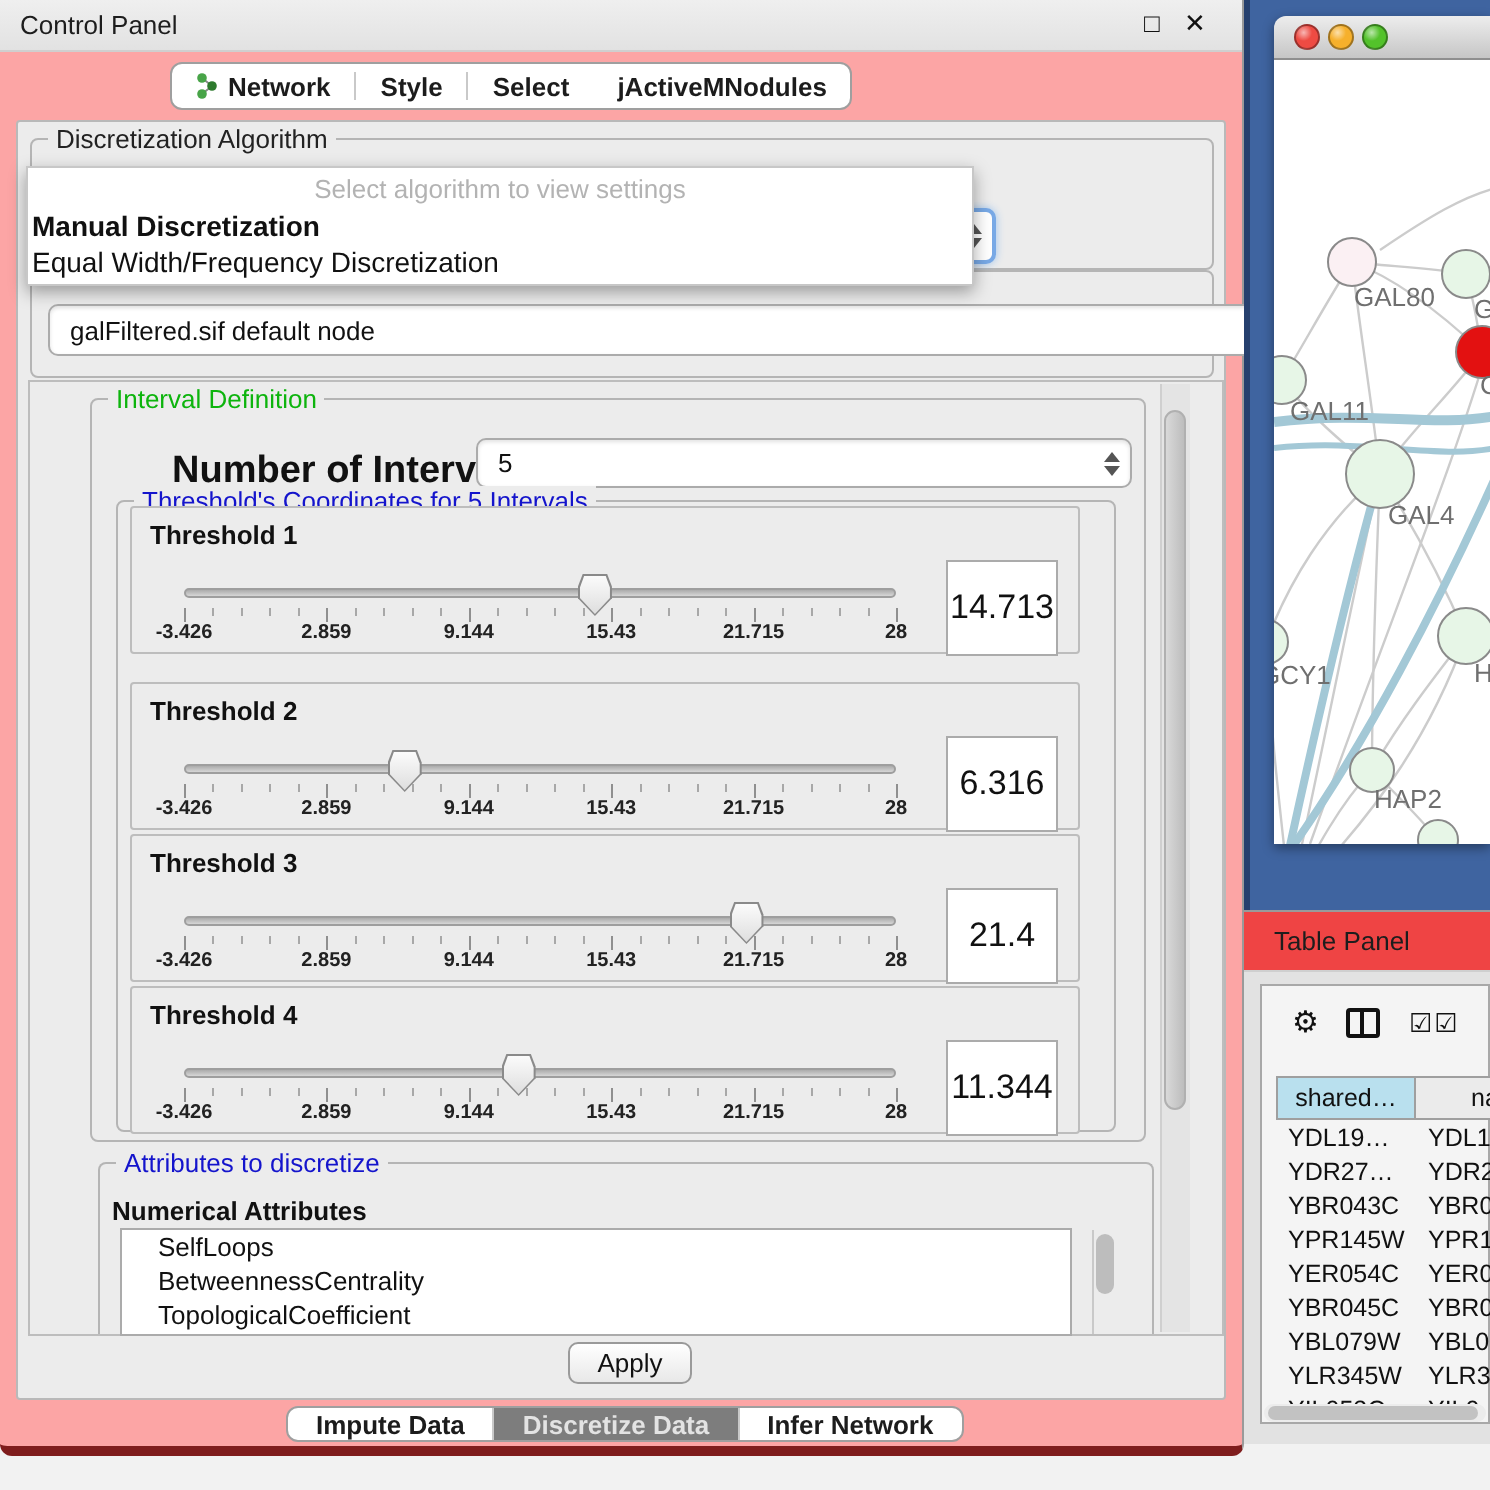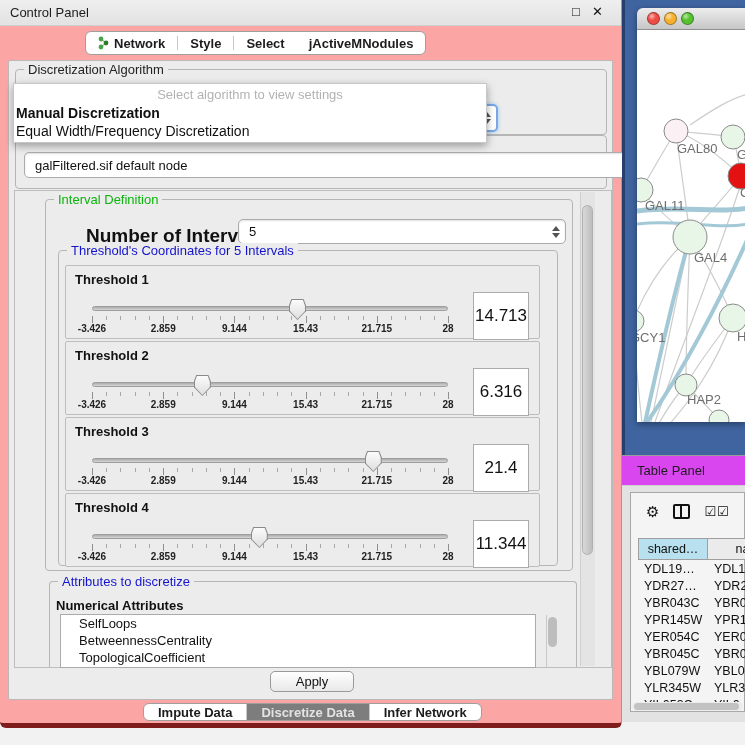--- a/index.html
+++ b/index.html
@@ -76,21 +76,21 @@
     border:1px solid #ababab; font-size:17px; color:#111; display:flex; align-items:center;
     justify-content:center; }
 
   
   #attr-list { left:60px; top:614px; width:476px; height:54px; background:#fff;
     border:1px solid #ababab; overflow:hidden; font-size:13px; color:#111; }
   .attr-item { padding:1px 0 1px 18px; cursor:pointer; }
   #attr-scroll { left:546px; top:615px; width:13px; height:52px; background:#ececec; border-left:1px solid #c9c9c9; }
   #attr-thumb { left:548px; top:617px; width:9px; height:30px; background:#bdbdbd; border-radius:5px; }
 
-  #apply-btn { left:270px; top:671px; width:84px; height:21px; background:linear-gradient(#ffffff,#e8e8e8);
+  #apply-btn { left:284px; top:671px; width:62px; height:21px; background:linear-gradient(#ffffff,#e8e8e8);
     border:1px solid #9a9a9a; border-radius:5px; font-size:13px; color:#111;
     display:flex; align-items:center; justify-content:center; cursor:pointer; }
 
   
   #bottom-tabs { left:143px; top:703px; height:18px; display:flex;
     background:#fff; border:1px solid #9f9f9f; border-radius:6px; overflow:hidden; }
   .btab { display:flex; align-items:center; padding:0 14px; font-size:13px; font-weight:bold;
     color:#1c1c1c; cursor:pointer; border-right:1px solid #c9c9c9; }
   .btab:last-child { border-right:none; }
   .btab.sel { background:#7d7d7d; color:#e3e3e3; }
@@ -98,21 +98,21 @@
   
   #net-panel { left:622px; top:0; width:123px; height:455px; background:#3f64a0;
     border-left:3px solid #26406e; }
   #mac-win { left:637px; top:8px; width:108px; height:414px; border-radius:6px 0 0 0;
     box-shadow:0 2px 6px rgba(0,0,0,.4); }
   #mac-titlebar { left:637px; top:8px; width:108px; height:22px; border-radius:6px 0 0 0;
     background:linear-gradient(#ededed,#c6c6c6); border-bottom:1px solid #8f8f8f; }
   .tl { position:absolute; top:12px; width:13px; height:13px; border-radius:50%; cursor:pointer; }
   #canvas { left:637px; top:30px; width:108px; height:392px; background:#fff; overflow:hidden; }
 
-  #tp-bar { left:622px; top:455px; width:123px; height:31px; background:#d946ef;
+  #tp-bar { left:622px; top:455px; width:123px; height:31px; background:#ef4444;
     border-top:1px solid #9a9a9a; border-bottom:1px solid #cfcfcf; }
   #tp-title { left:637px; top:462px; font-size:13px; color:#1d1d1d; }
   #tp-body { left:622px; top:486px; width:123px; height:236px; background:#e2e2e2; }
   #tp-inner { left:630px; top:492px; width:115px; height:220px; background:#f4f4f4;
     border:1px solid #a8a8a8; overflow:hidden; }
   #tp-toolbar { left:632px; top:496px; width:113px; height:30px; display:flex; align-items:center; gap:14px; padding-left:14px; }
   .tp-ico { font-size:15px; color:#111; cursor:pointer; line-height:1; }
   #split-ico { width:17px; height:15px; border:2px solid #111; border-radius:2px; position:relative; cursor:pointer; }
   #split-ico:before { content:""; position:absolute; left:5px; top:0; bottom:0; width:2px; background:#111; }
   .chk { font-size:13px; }
@@ -197,21 +197,21 @@
         <span class="cv">5</span>
         <span class="stepper">
             <i class="up"></i>
             <i class="dn"></i>
           </span>
       </div>
 
       <div class="group" style="left:12px; top:50px; width:500px; height:316px;">
         <span class="gtitle" style="color:#1414cc;">Threshold's Coordinates for 5 Intervals</span>
         <div id="th-container">
-            <div class="thpanel" style="top: 14px;">
+            <div class="thpanel" style="top: 2px;">
               <div class="thlabel">Threshold 1</div>
               <div class="track"></div>
               <div class="ticks-minor"></div>
               <div class="ticks-major"></div>
               <span class="tlabel" style="left: 26px;">-3.426</span>
               <span class="tlabel" style="left: 97.2px;">2.859</span>
               <span class="tlabel" style="left: 168.4px;">9.144</span>
               <span class="tlabel" style="left: 239.6px;">15.43</span>
               <span class="tlabel" style="left: 310.8px;">21.715</span>
               <span class="tlabel" style="left: 382px;">28</span>

